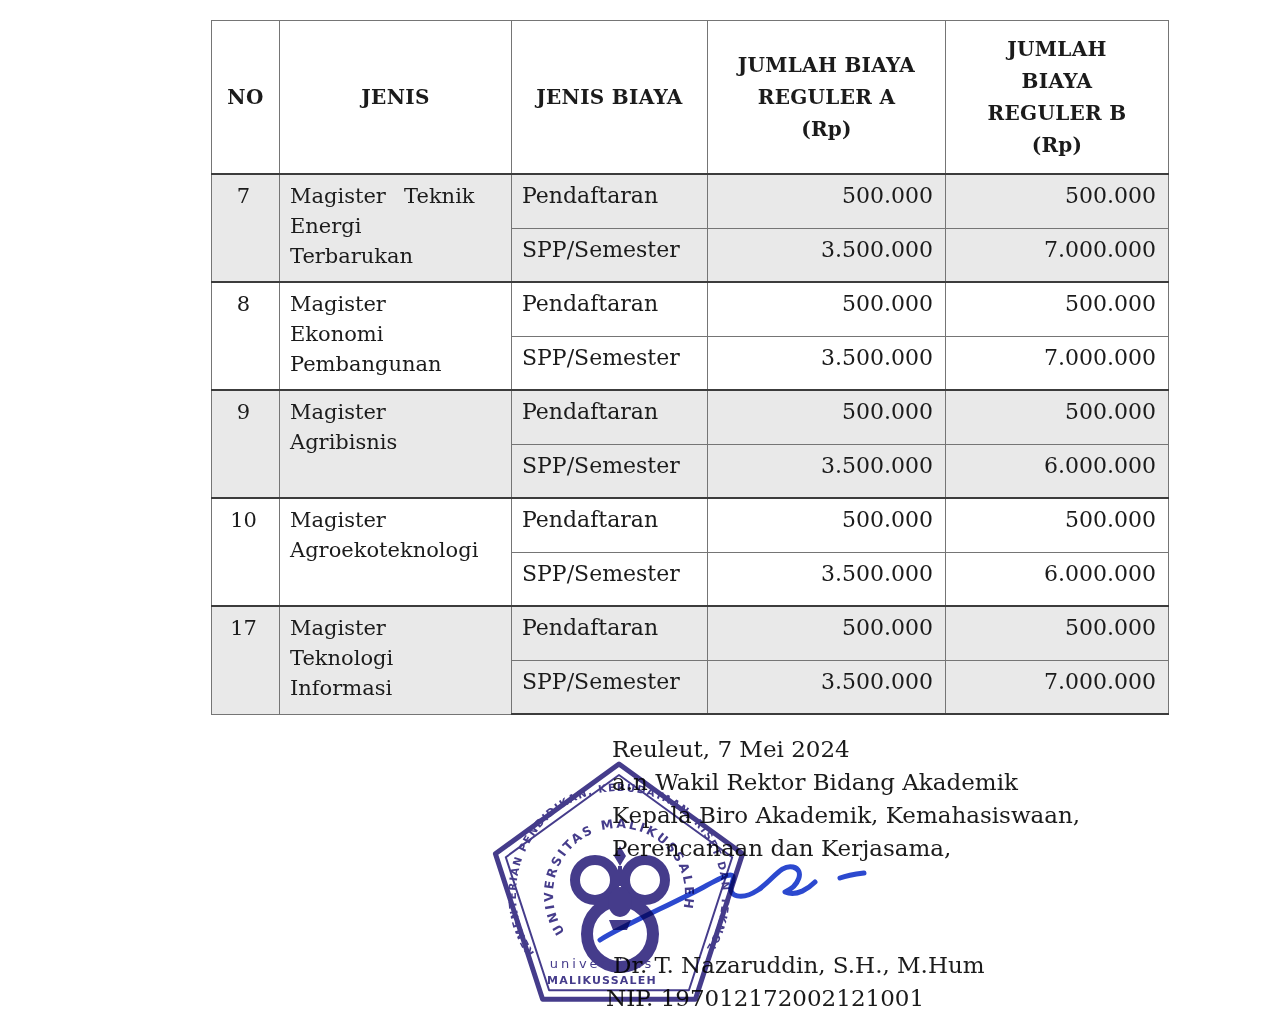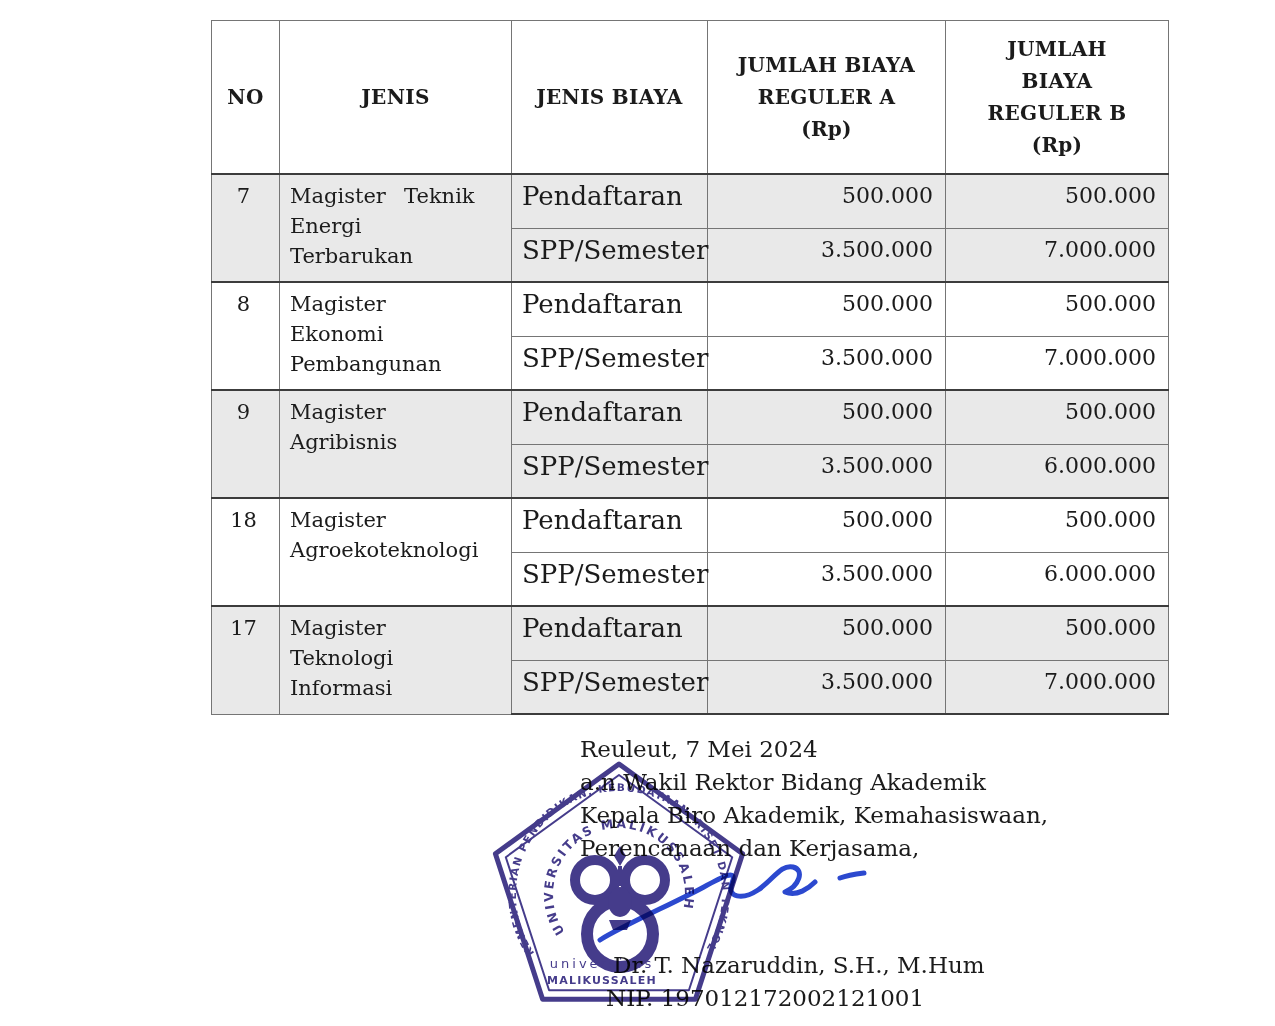--- a/index.html
+++ b/index.html
@@ -26,25 +26,25 @@
   }
   .fee-table th.col-b{padding:12px 34px;}
   .fee-table td{
     vertical-align:top;padding:6px 8px 2px 10px;height:54px;line-height:30px;
   }
   .fee-table tr.group-start td{border-top:2px solid #3c3c3c;}
   .fee-table tr:last-child td{border-bottom:2px solid #3c3c3c;}
   td.no{text-align:center;padding-left:0;padding-right:4px;}
   td.prodi{word-spacing:.55em;}
   td.money{text-align:right;padding-right:12px;font-size:22px;margin-top:32px;}
-  td.jenis{font-size:26px;}
+  td.jenis{font-size:22px;}
   tr.band td{background:#e9e9e9;}
   
   .sig-block{
-    position:absolute;left:580px;top:733px;font-size:23px;line-height:33px;
+    position:absolute;left:612px;top:733px;font-size:23px;line-height:33px;
   }
   .sig-name{position:absolute;left:613px;top:952px;font-size:23px;}
   .sig-nip{position:absolute;left:606px;top:985px;font-size:23px;}
   
   .stamp-svg{position:absolute;left:482px;top:750px;mix-blend-mode:multiply;opacity:.95;}
   .ink-svg{position:absolute;left:552px;top:826px;mix-blend-mode:multiply;}
 </style>
 </head>
 <body>
 
@@ -108,21 +108,21 @@
     <td class="money">500.000</td>
     <td class="money">500.000</td>
   </tr>
   <tr class="band">
     <td class="jenis">SPP/Semester</td>
     <td class="money">3.500.000</td>
     <td class="money">6.000.000</td>
   </tr>
 
   <tr class="group-start">
-    <td class="no" rowspan="2">18</td>
+    <td class="no" rowspan="2">10</td>
     <td class="prodi" rowspan="2">Magister
 Agroekoteknologi</td>
     <td class="jenis">Pendaftaran</td>
     <td class="money">500.000</td>
     <td class="money">500.000</td>
   </tr>
   <tr>
     <td class="jenis">SPP/Semester</td>
     <td class="money">3.500.000</td>
     <td class="money">6.000.000</td>

